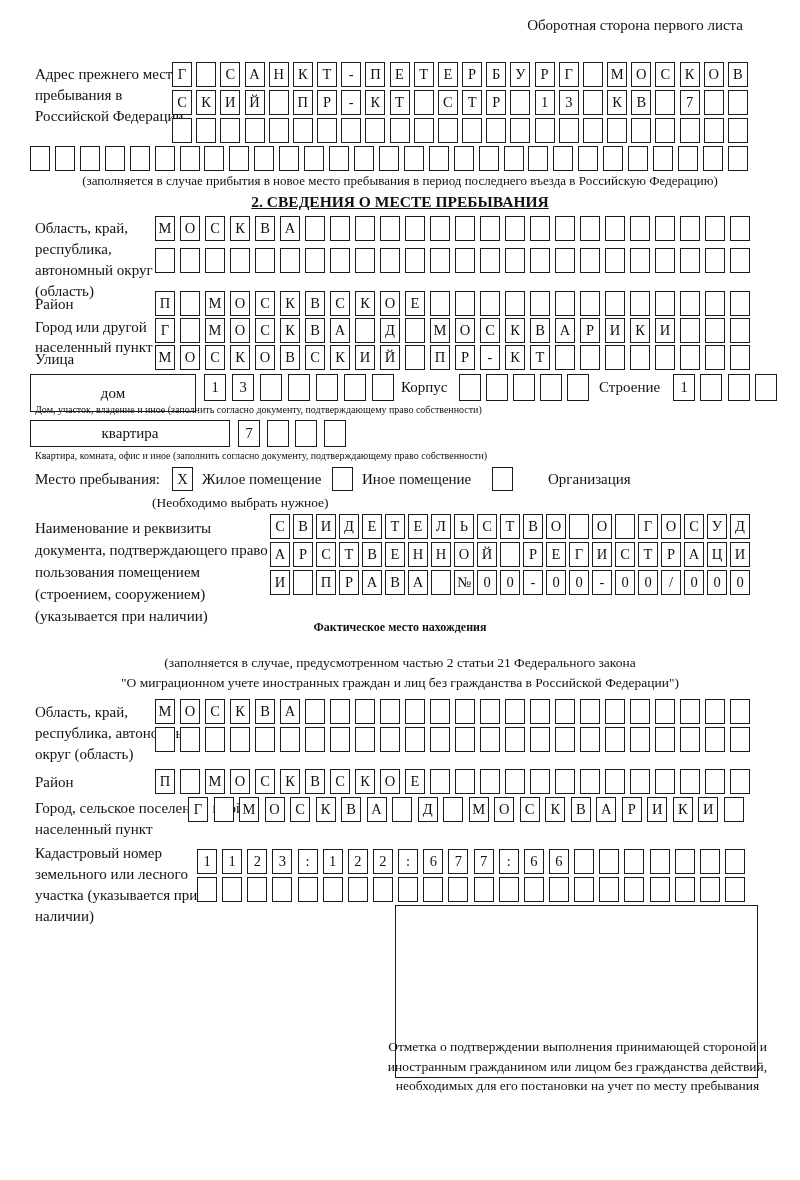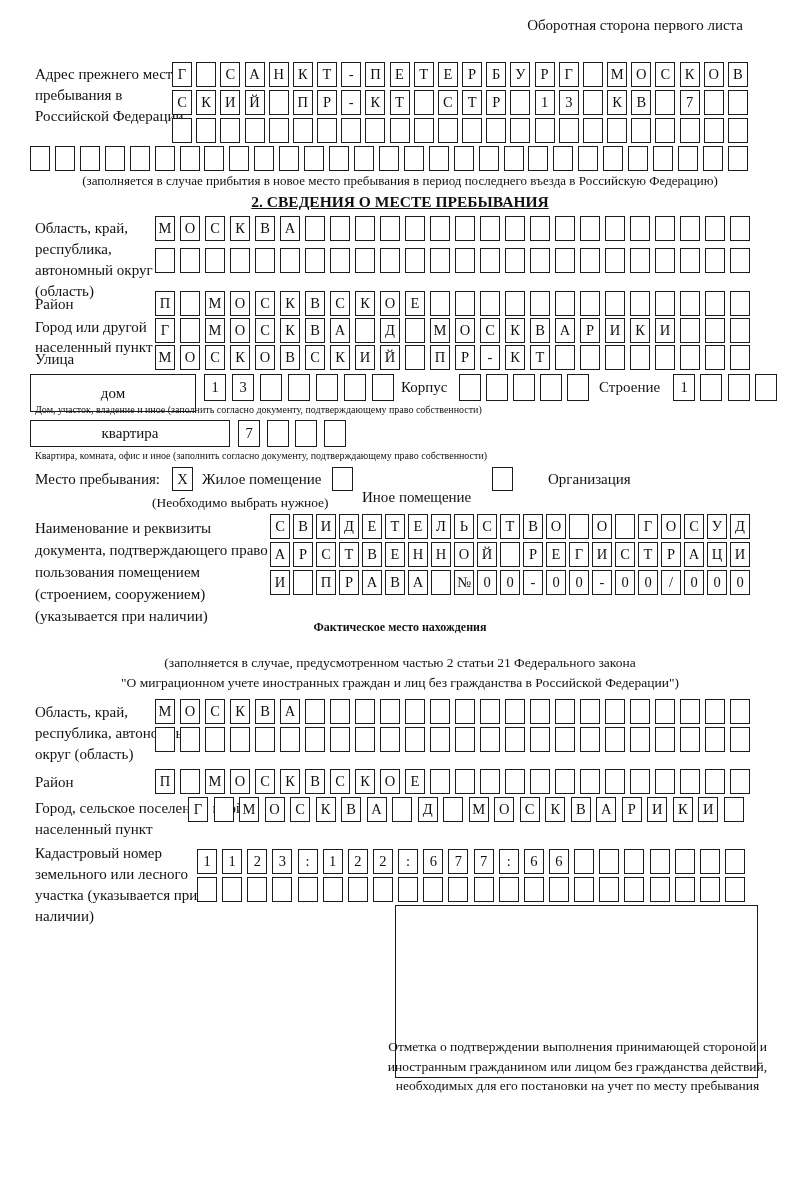--- a/index.html
+++ b/index.html
@@ -322,21 +322,21 @@
     <div></div>
     <div></div>
     <div></div>
   </div>
 <div class="caption" style="left:35px;top:450px;">Квартира, комната, офис и иное (заполнить согласно документу, подтверждающему право собственности)</div>
 
 <div class="inl" style="left:35px;top:471px;">Место пребывания:</div>
 <div class="chk" style="left:172px;top:467px;">X</div>
 <div class="inl" style="left:202px;top:471px;">Жилое помещение</div>
 <div class="chk" style="left:332px;top:467px;"></div>
-<div class="inl" style="left:362px;top:489px;">Иное помещение</div>
+<div class="inl" style="left:362px;top:471px;">Иное помещение</div>
 <div class="chk" style="left:492px;top:467px;"></div>
 <div class="inl" style="left:548px;top:471px;">Организация</div>
 <div class="inl" style="left:152px;top:495px;font-size:13.5px;">(Необходимо выбрать нужное)</div>
 
 <div class="lbl" style="left:35px;top:517px;width:238px;line-height:22px;">Наименование и реквизиты документа, подтверждающего право пользования помещением (строением, сооружением) (указывается при наличии)</div>
 <div class="cellrow" style="left:270px;top:514px;width:480px;">
     <div>С</div>
     <div>В</div>
     <div>И</div>
     <div>Д</div>

